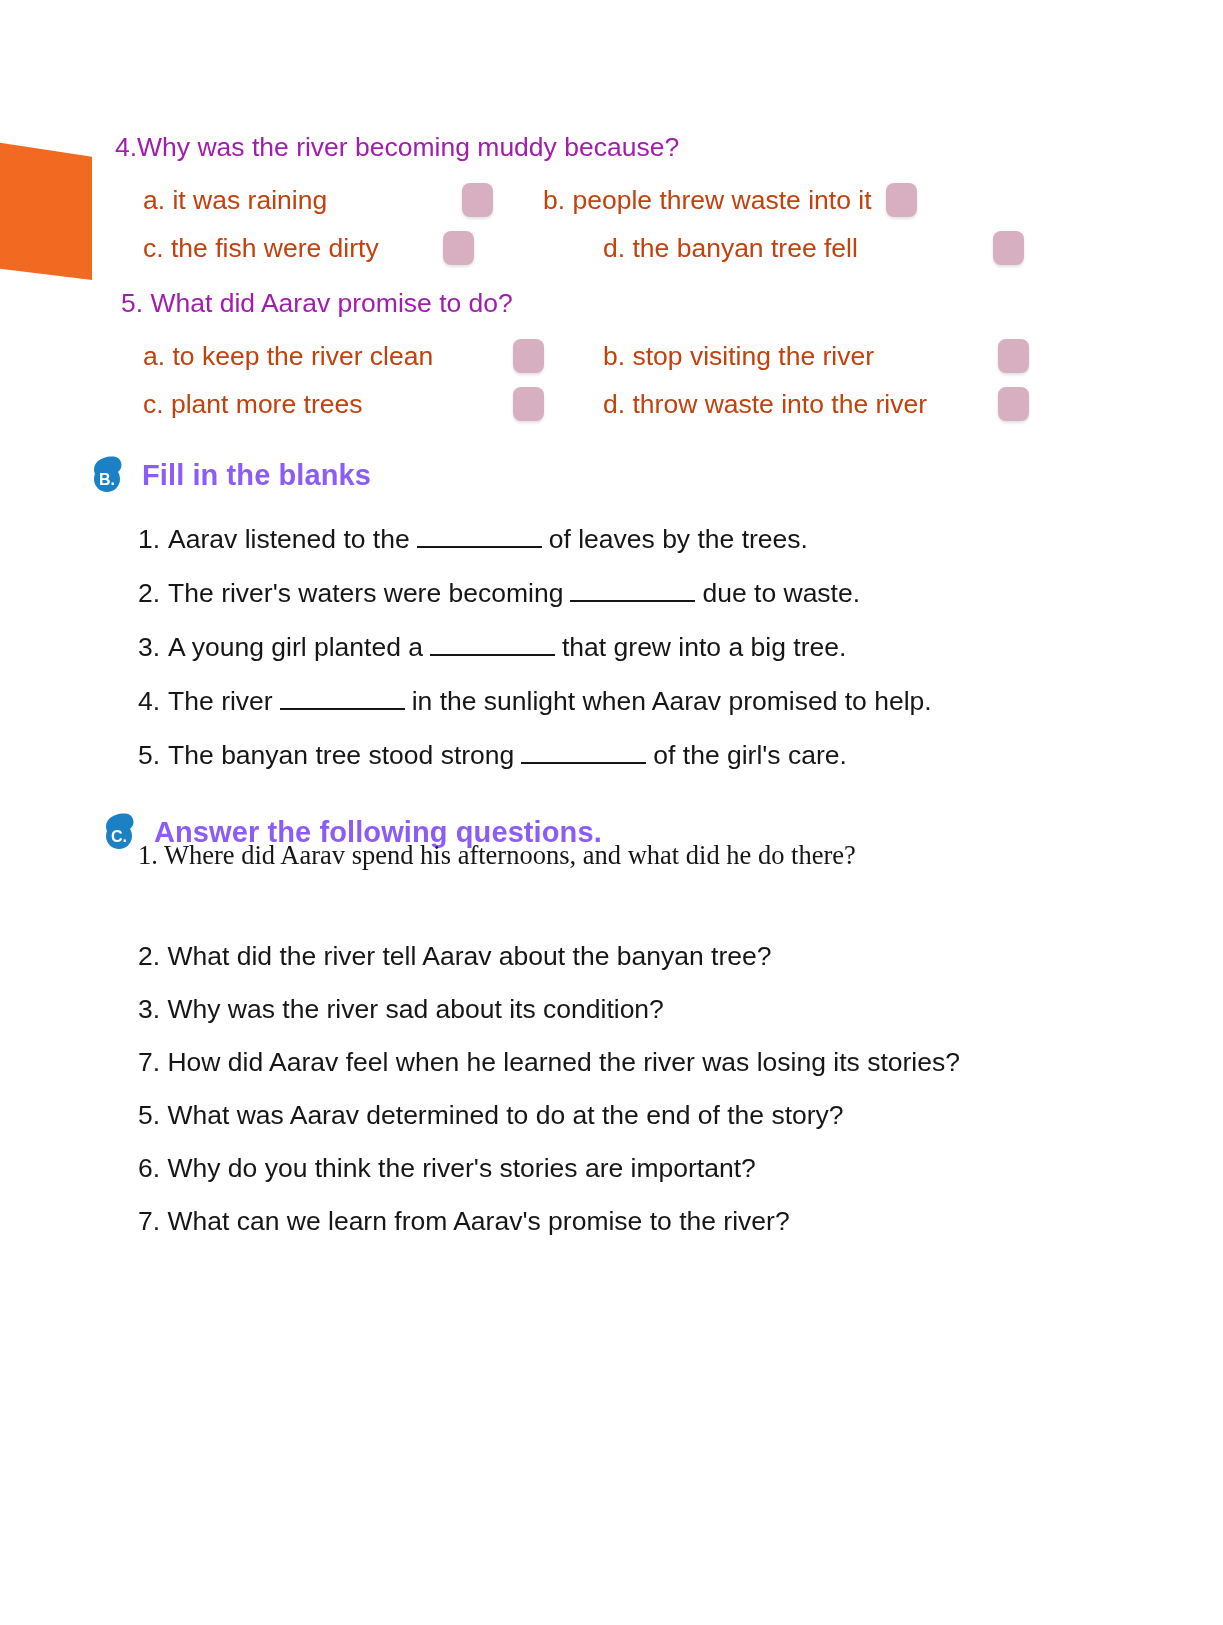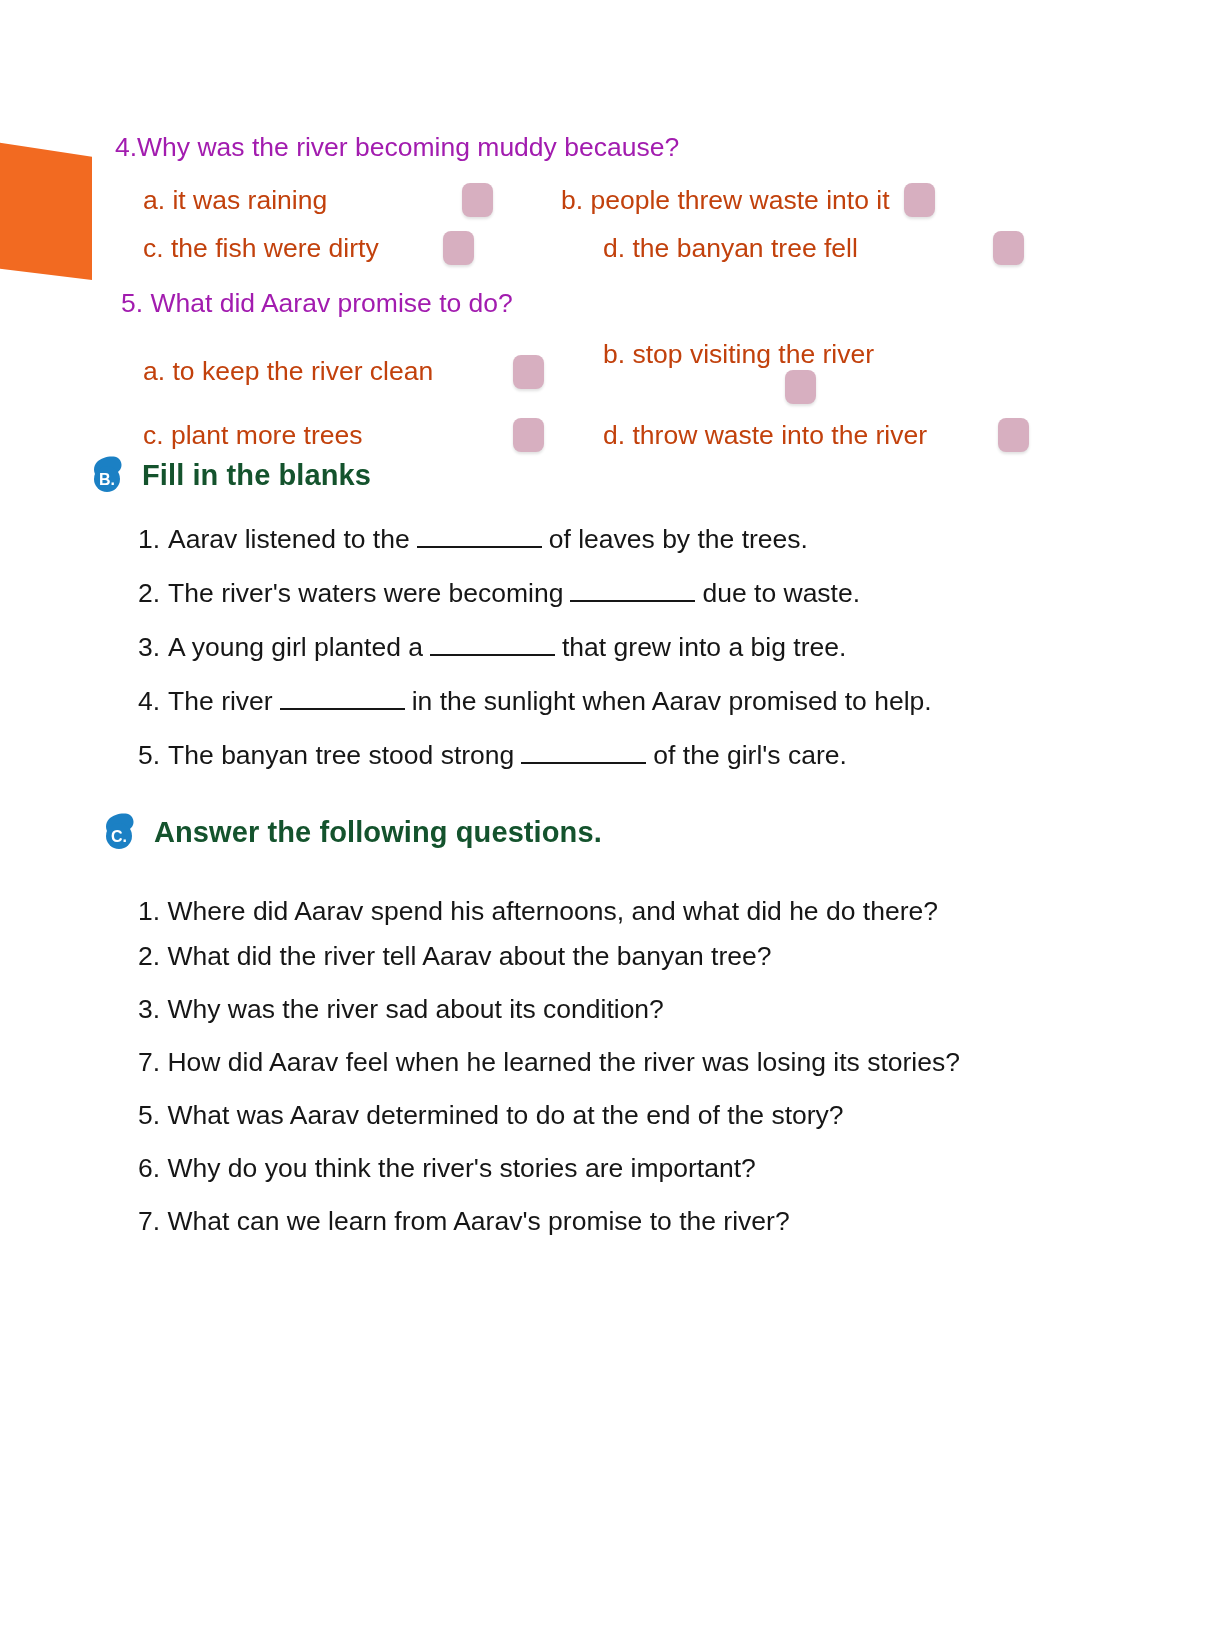--- a/index.html
+++ b/index.html
@@ -71,21 +71,21 @@
     align-items: center;
   }
   .section-badge {
     width: 44px;
     height: 40px;
     position: relative;
     flex: none;
     margin-right: 10px;
   }
   .section-title {
-    color: #14532d;
+    color: #8b5cf6;
     font-size: 29px;
     font-weight: bold;
     letter-spacing: 0.1px;
     white-space: nowrap;
   }
 
   
   .list-item {
     position: absolute;
     font-size: 26.5px;
@@ -113,21 +113,21 @@
   <div id="orange-tab"></div>
 
   <div class="mcq-block" style="left:115px; top:132px;">
     <div class="mcq-stem">4.Why was the river becoming muddy because?</div>
 
     <div class="mcq-row" style="margin-top:20px;">
       <div class="mcq-cell" style="width:378px;">
         <span class="mcq-label" style="width:330px; display:inline-block; padding-left:28px;">a. it was raining</span>
         <span class="checkbox"></span>
       </div>
-      <div class="mcq-cell" style="margin-left:68px;">
+      <div class="mcq-cell" style="margin-left:50px;">
         <span class="mcq-label" style="margin-right:14px;">b. people threw waste into it</span>
         <span class="checkbox"></span>
       </div>
     </div>
 
     <div class="mcq-row" style="margin-top:14px;">
       <div class="mcq-cell" style="width:378px;">
         <span class="mcq-label" style="width:300px; display:inline-block; padding-left:28px;">c. the fish were dirty</span>
         <span class="checkbox"></span>
       </div>
@@ -139,21 +139,21 @@
   </div>
 
   <div class="mcq-block" style="left:115px; top:288px;">
     <div class="mcq-stem" style="padding-left:6px;">5. What did Aarav promise to do?</div>
 
     <div class="mcq-row" style="margin-top:20px;">
       <div class="mcq-cell" style="width:443px;">
         <span class="mcq-label" style="width:370px; display:inline-block; padding-left:28px;">a. to keep the river clean</span>
         <span class="checkbox"></span>
       </div>
-      <div class="mcq-cell" style="margin-left:45px;flex-direction:column;">
+      <div class="mcq-cell" style="margin-left:45px;">
         <span class="mcq-label" style="width:395px; display:inline-block;">b. stop visiting the river</span>
         <span class="checkbox"></span>
       </div>
     </div>
 
     <div class="mcq-row" style="margin-top:14px;">
       <div class="mcq-cell" style="width:443px;">
         <span class="mcq-label" style="width:370px; display:inline-block; padding-left:28px;">c. plant more trees</span>
         <span class="checkbox"></span>
       </div>
@@ -214,21 +214,21 @@
     <span class="section-badge">
       <svg width="44" height="40" viewBox="0 0 44 40" xmlns="http://www.w3.org/2000/svg">
         <path d="M30 3 C34 6 35 12 31 16 L24 22 C20 26 13 26 9 22 C5 18 5 11 9 7 C14 2 25 0 30 3 Z" fill="#1b80c4"></path>
         <circle cx="19" cy="24" r="13" fill="#1b80c4"></circle>
         <text x="19" y="30" font-family="Liberation Sans, sans-serif" font-size="16" font-weight="bold" fill="#ffffff" text-anchor="middle">C.</text>
       </svg>
     </span>
     <span class="section-title">Answer the following questions.</span>
   </div>
 
-  <div class="list-item" style="left:138px; top:896px;">1. Where did Aarav spend his afternoons, and what did he do there?</div>
+  <div class="list-item" style="left:138px; top:840px;font-family:Liberation Serif, serif;">1. Where did Aarav spend his afternoons, and what did he do there?</div>
   <div class="list-item" style="left:138px; top:941px;">2. What did the river tell Aarav about the banyan tree?</div>
   <div class="list-item" style="left:138px; top:994px;">3. Why was the river sad about its condition?</div>
   <div class="list-item" style="left:138px; top:1047px;">7. How did Aarav feel when he learned the river was losing its stories?</div>
   <div class="list-item" style="left:138px; top:1100px;">5. What was Aarav determined to do at the end of the story?</div>
   <div class="list-item" style="left:138px; top:1153px;">6. Why do you think the river's stories are important?</div>
   <div class="list-item" style="left:138px; top:1206px;">7. What can we learn from Aarav's promise to the river?</div>
 
   <div id="footer">
 
     

